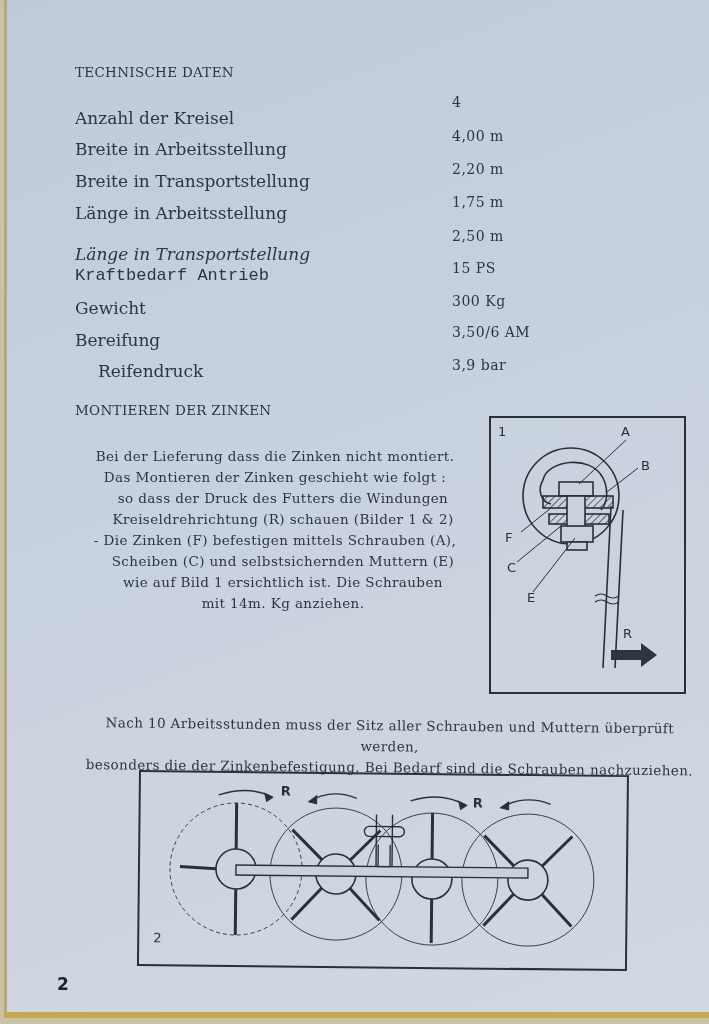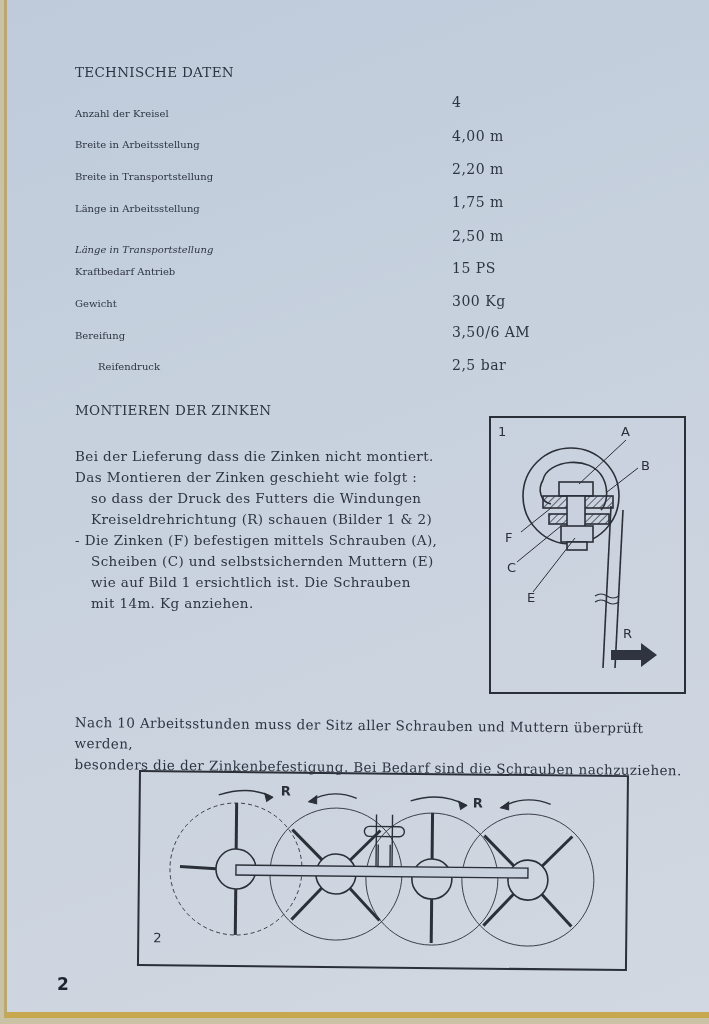--- a/index.html
+++ b/index.html
@@ -1,23 +1,23 @@
 <!DOCTYPE html>
 <html><head>
 <meta charset="utf-8">
 <style>
   html,body{margin:0;padding:0;}
   body{width:709px;height:1024px;overflow:hidden;background:#c9c2a4;font-family:"DejaVu Serif","Liberation Serif",serif;}
   .page{position:absolute;left:4px;top:0;width:705px;height:1018px;
     background:linear-gradient(160deg,#bfcbdb 0%,#c7d1de 40%,#ccd4df 70%,#d2d8e1 100%);
-    border-left:3px solid #b9a874;border-bottom:6px solid #c8a84e;box-sizing:border-box;}
+    border-left:3px solid #b9a874;border-bottom:6px solid #c8a84e;box-sizing:border-box;text-align:center;}
   .ink{color:#2e3542;}
   .abs{position:absolute;}
   .heading{font-size:13.5px;letter-spacing:0.3px;}
-  .row-label{font-size:10px;}
+  .row-label{font-size:17px;}
   .row-value{font-size:14px;letter-spacing:0.5px;}
   .body-text{font-size:13.5px;line-height:21px;letter-spacing:0.4px;}
   .fig-box{border:2px solid #2b2f38;box-sizing:border-box;}
   .fig-label{font-family:"DejaVu Sans","Liberation Sans",sans-serif;font-size:13px;color:#2b2f38;}
   .pagenum{font-family:"DejaVu Sans","Liberation Sans",sans-serif;font-weight:bold;font-size:17px;color:#1f2430;}
 </style>
 </head>
 <body>
 
 <div class="page">
@@ -33,31 +33,31 @@
 
     <div class="abs ink row-label" style="left:68px;top:171px;">Breite in Transportstellung</div>
     <div class="abs ink row-value" style="left:445px;top:161px;">2,20 m</div>
 
     <div class="abs ink row-label" style="left:68px;top:203px;">Länge in Arbeitsstellung</div>
     <div class="abs ink row-value" style="left:445px;top:194px;">1,75 m</div>
 
     <div class="abs ink row-label" style="left:68px;top:244px;font-style:italic;">Länge in Transportstellung</div>
     <div class="abs ink row-value" style="left:445px;top:228px;">2,50 m</div>
 
-    <div class="abs ink row-label" style="left:68px;top:266px;">Kraftbedarf Antrieb</div>
+    <div class="abs ink row-label" style="left:68px;top:266px;font-family:Liberation Mono, monospace;">Kraftbedarf Antrieb</div>
     <div class="abs ink row-value" style="left:445px;top:260px;">15 PS</div>
 
     <div class="abs ink row-label" style="left:68px;top:298px;">Gewicht</div>
     <div class="abs ink row-value" style="left:445px;top:293px;">300 Kg</div>
 
     <div class="abs ink row-label" style="left:68px;top:330px;">Bereifung</div>
     <div class="abs ink row-value" style="left:445px;top:324px;">3,50/6 AM</div>
 
     <div class="abs ink row-label" style="left:68px;top:361px;margin-left:23px;">Reifendruck</div>
-    <div class="abs ink row-value" style="left:445px;top:357px;">2,5 bar</div>
+    <div class="abs ink row-value" style="left:445px;top:357px;">3,9 bar</div>
   </div>
 
   <div class="abs ink heading" style="left:68px;top:402px;">MONTIEREN DER ZINKEN</div>
 
   <div class="abs ink body-text" style="left:68px;top:446px;width:400px;">
     <div>Bei der Lieferung dass die Zinken nicht montiert.</div>
     <div>Das Montieren der Zinken geschieht wie folgt :</div>
     <div style="padding-left:16px;">so dass der Druck des Futters die Windungen</div>
     <div style="padding-left:16px;">Kreiseldrehrichtung (R) schauen (Bilder 1 &amp; 2)</div>
     <div>- Die Zinken (F) befestigen mittels Schrauben (A),</div>

